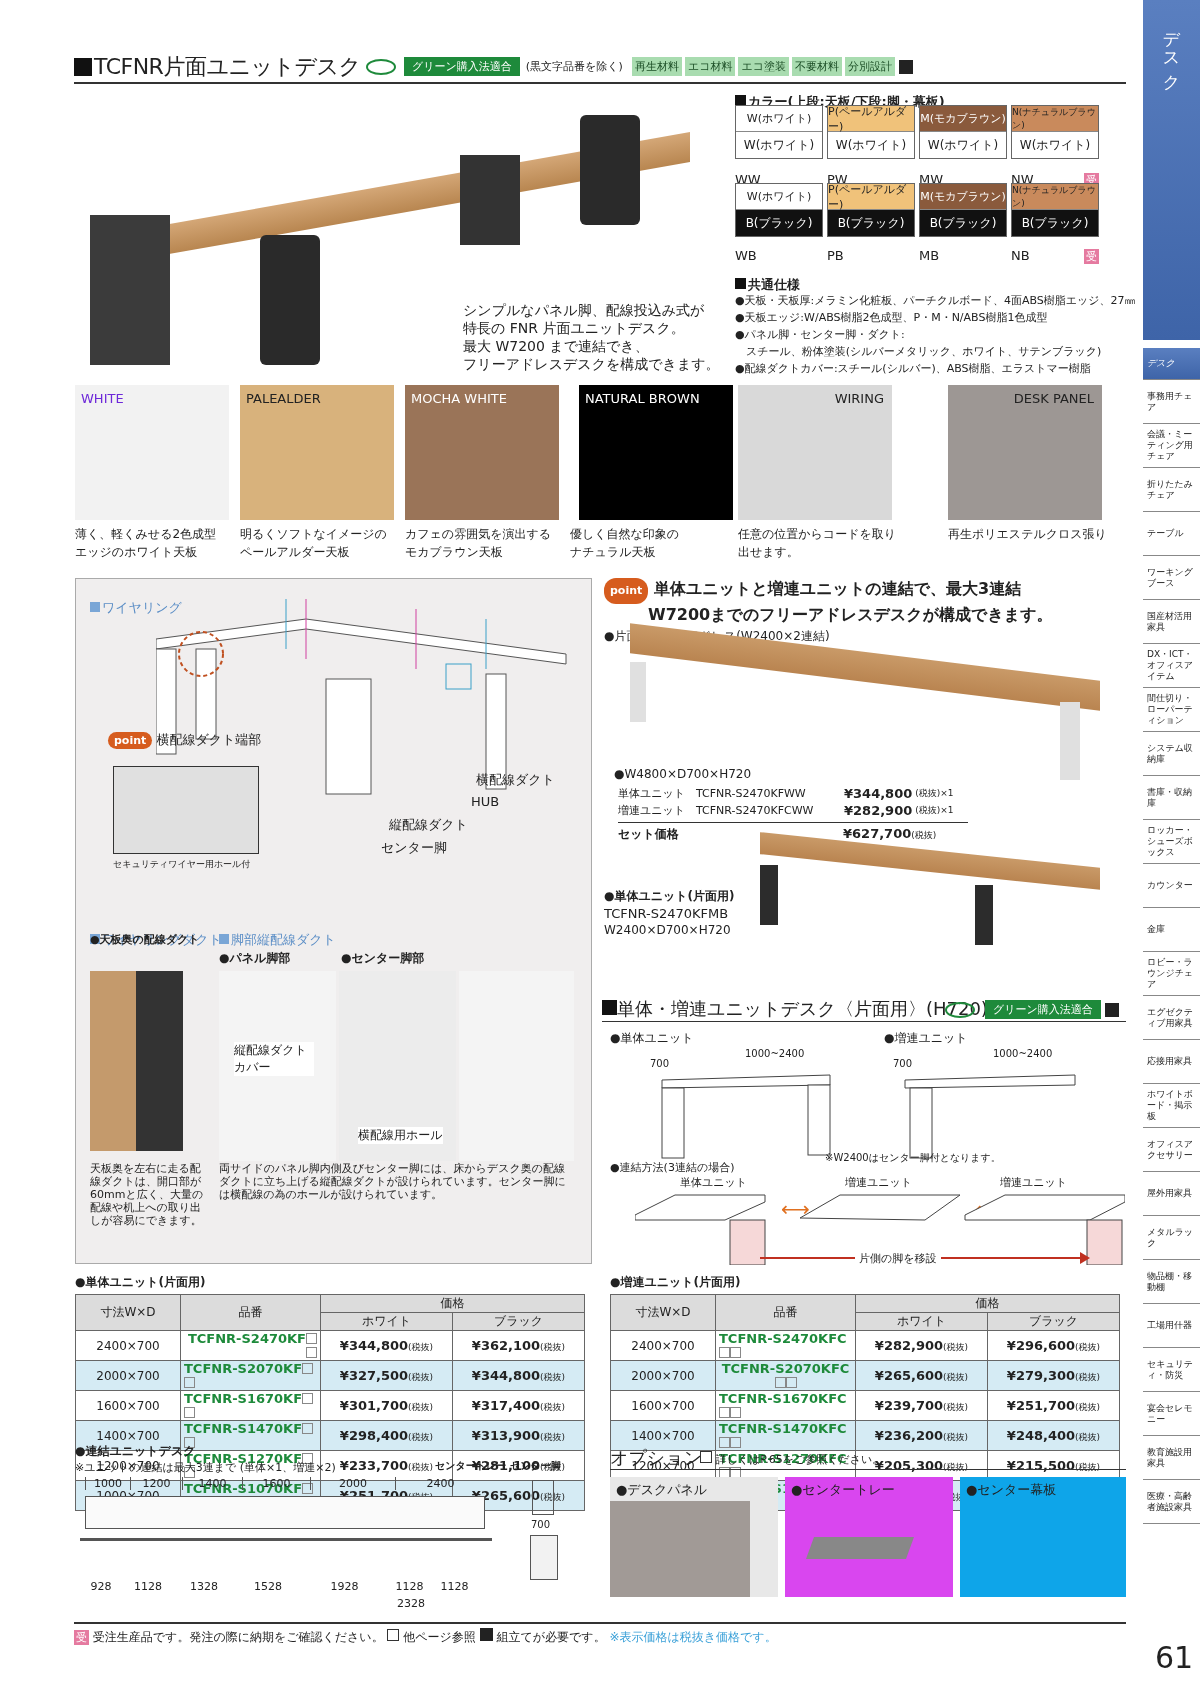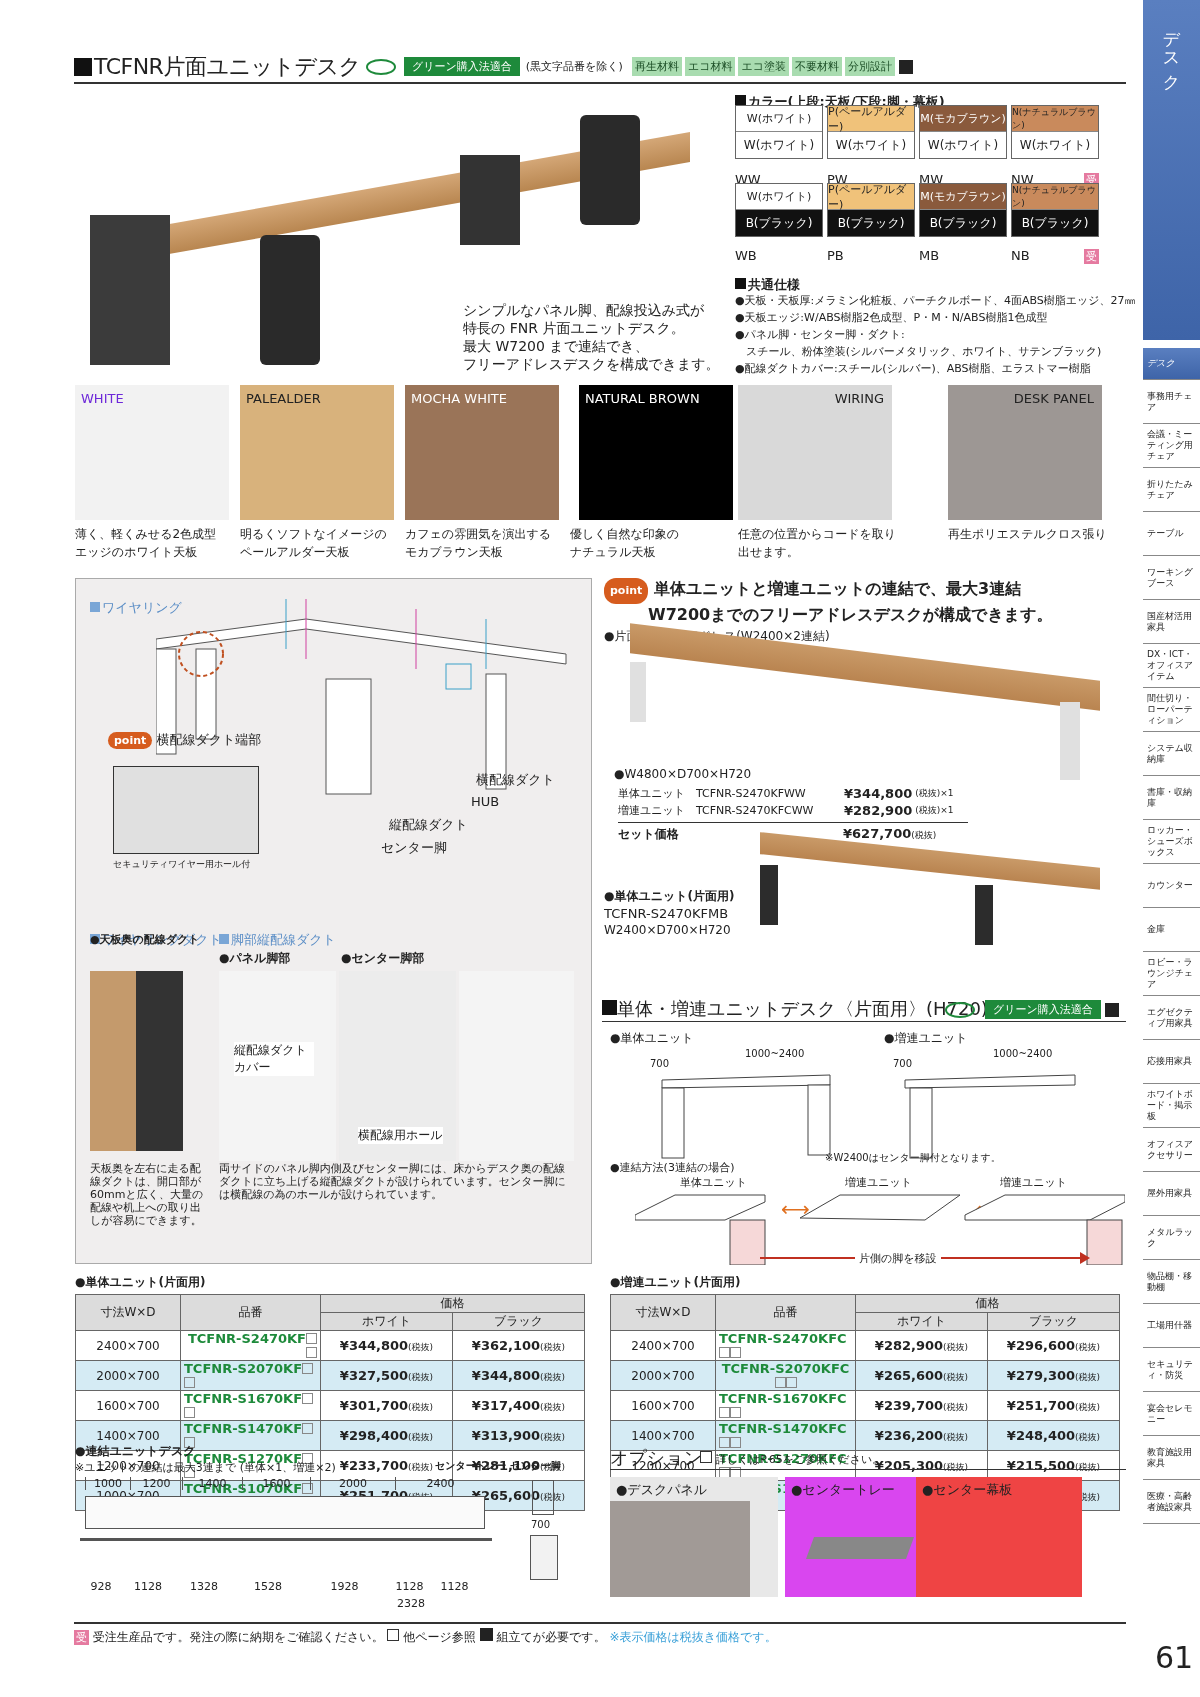--- a/index.html
+++ b/index.html
@@ -459,21 +459,21 @@
 <div class="abs" style="left:700px;top:1451px;font-size:11px"><span style="display:inline-block;width:12px;height:12px;border:1px solid #333"></span> <span>詳しくはP.65をご参照ください。</span></div>
 <div class="hr" style="left:610px;top:1469px;width:516px;height:1px"></div>
 <div class="opt" style="left:610px;width:168px">
     <span class="lab">●デスクパネル</span>
     <div class="abs" style="left:0;top:24px;width:140px;height:96px;background:#a19a96"></div>
   </div>
 <div class="opt" style="left:785px;width:168px;background:#d946ef">
     <span class="lab">●センタートレー</span>
     <div class="abs" style="left:25px;top:60px;width:100px;height:22px;background:#888;transform:skewX(-20deg)"></div>
   </div>
-<div class="opt" style="left:916px;width:166px;background:#ef4444">
+<div class="opt" style="left:960px;width:166px;background:#0ea5e9">
     <span class="lab">●センター幕板</span>
   </div>
 
 <div class="hr" style="left:74px;top:1622px;width:1052px"></div>
 <div class="foot">
   <span class="ju" style="position:static;display:inline-block">受</span>
   <span>受注生産品です。発注の際に納期をご確認ください。</span>
   <span style="display:inline-block;width:12px;height:12px;border:1px solid #333"></span>
   <span>他ページ参照</span>
   <span style="display:inline-block;width:13px;height:13px;background:#222"></span>

